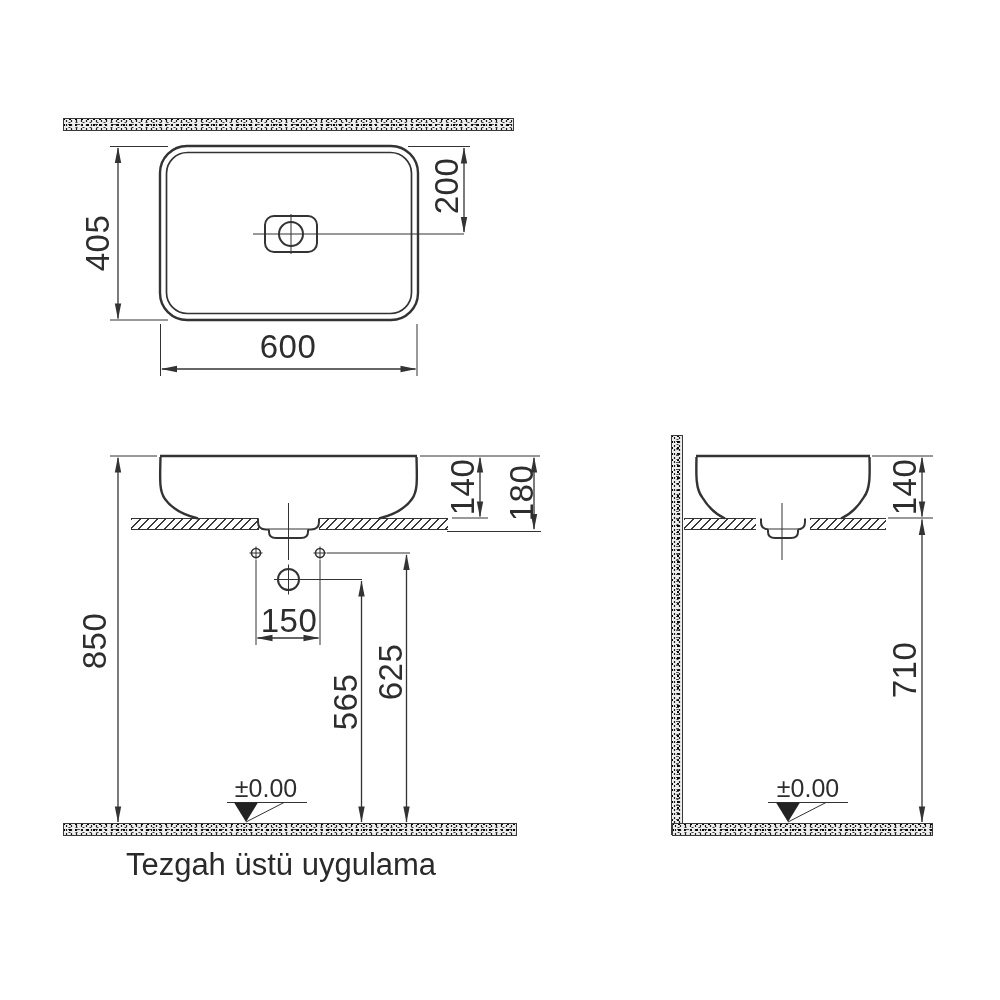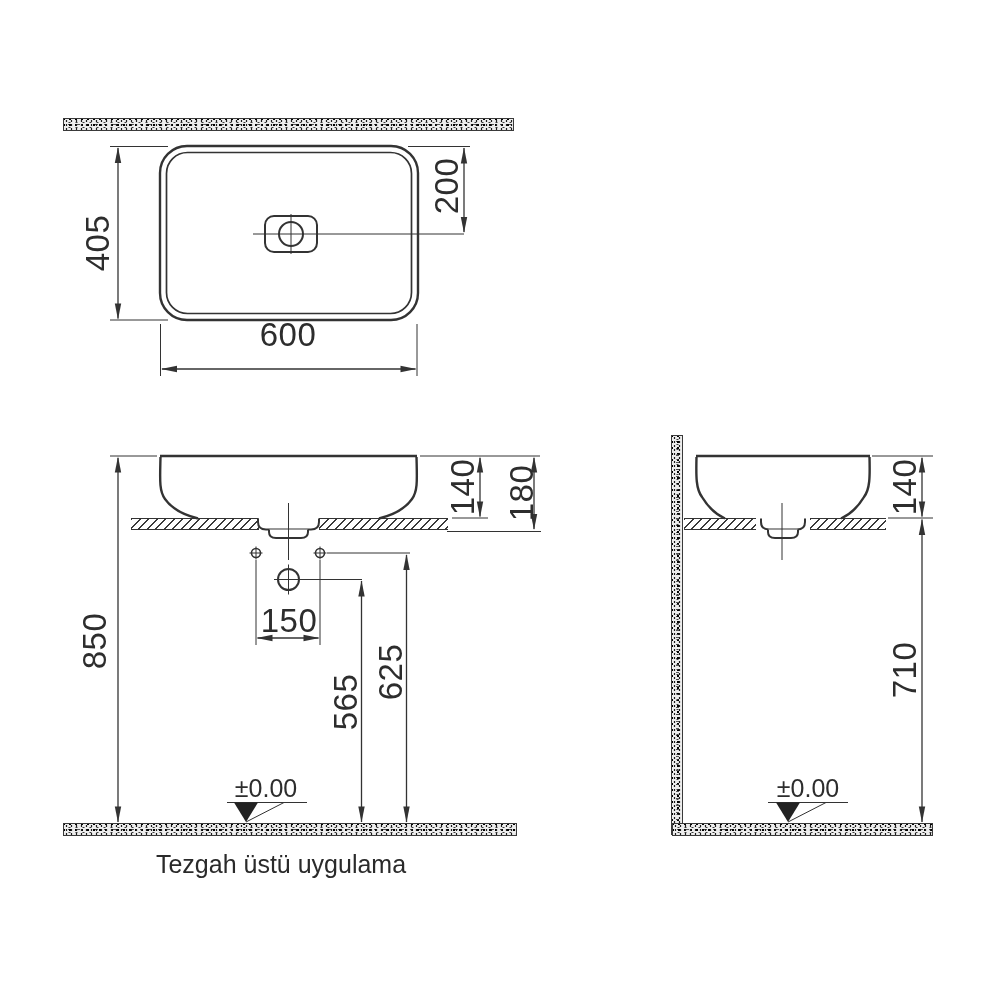--- a/index.html
+++ b/index.html
@@ -25,21 +25,21 @@
     background-image:repeating-linear-gradient(135deg,#3a3a3a 0 1.4px,transparent 1.4px 6px);
     border-top:1.6px solid #333;
     border-bottom:1.6px solid #333;
   }
   .dim{
     position:absolute;font-size:33px;letter-spacing:0.5px;color:#2d2d2d;
     white-space:nowrap;transform:translate(-50%,-50%);line-height:1;
   }
   .dim.v{transform:translate(-50%,-50%) rotate(-90deg);}
   .datum{position:absolute;font-size:25px;color:#2d2d2d;white-space:nowrap;transform:translate(-50%,-50%);line-height:1;}
-  .caption{position:absolute;font-size:25px;color:#2a2a2a;white-space:nowrap;transform:translate(-50%,-50%);line-height:1;}
+  .caption{position:absolute;font-size:31px;color:#2a2a2a;white-space:nowrap;transform:translate(-50%,-50%);line-height:1;}
 </style>
 </head>
 <body>
 
 <div id="stage">
 
   <div class="strip speckle" style="left:63px;top:118px;width:451px;height:13px;"></div>
   <div class="strip speckle" style="left:63px;top:823px;width:454px;height:13px;"></div>
   <div class="strip speckle" style="left:671px;top:435px;width:12px;height:400px;"></div>
   <div class="strip speckle" style="left:672px;top:823px;width:261px;height:13px;"></div>
@@ -185,21 +185,21 @@
       <g stroke-width="1.2">
         <line x1="768" y1="802.5" x2="848" y2="802.5"></line>
         <polygon points="776,802.5 800,802.5 788,822" fill="#222" stroke="none"></polygon>
         <line x1="788" y1="822" x2="826" y2="802.5" stroke-width="1"></line>
       </g>
 
     </g>
   </svg>
 
   <div class="dim v" style="left:97px;top:243px;">405</div>
-  <div class="dim" style="left:288px;top:334px;">600</div>
+  <div class="dim" style="left:288px;top:346px;">600</div>
   <div class="dim v" style="left:446px;top:186px;">200</div>
 
   <div class="dim v" style="left:94px;top:641px;">850</div>
   <div class="dim v" style="left:462px;top:487px;">140</div>
   <div class="dim v" style="left:521px;top:493px;">180</div>
   <div class="dim" style="left:289px;top:620px;text-align:right;">150</div>
   <div class="dim v" style="left:345px;top:702px;">565</div>
   <div class="dim v" style="left:390px;top:672px;">625</div>
   <div class="datum" style="left:266px;top:788px;">±0.00</div>
 

